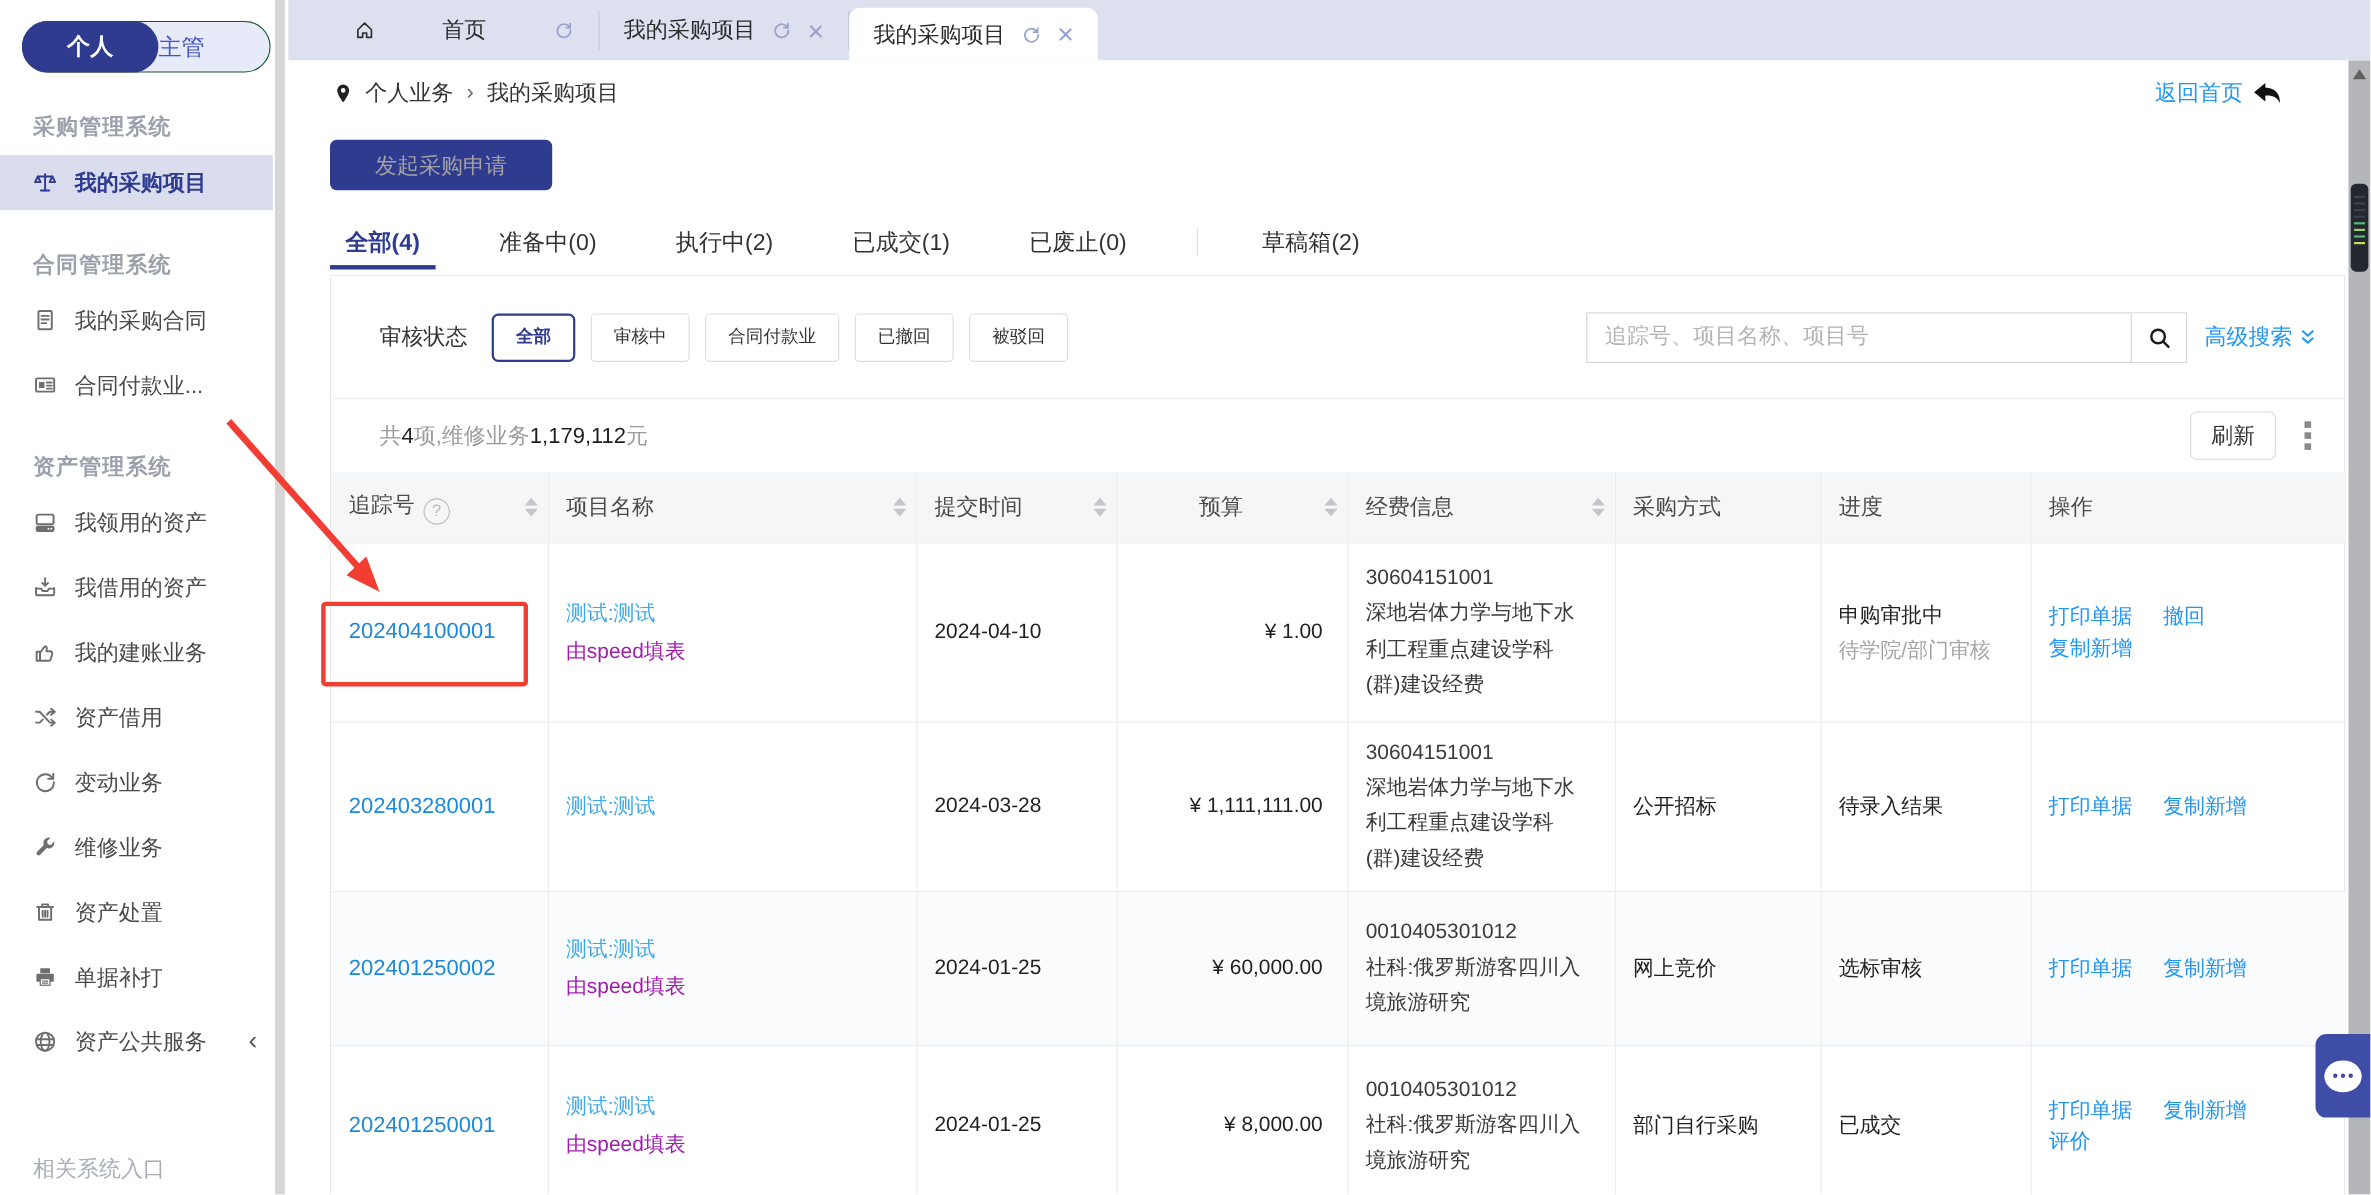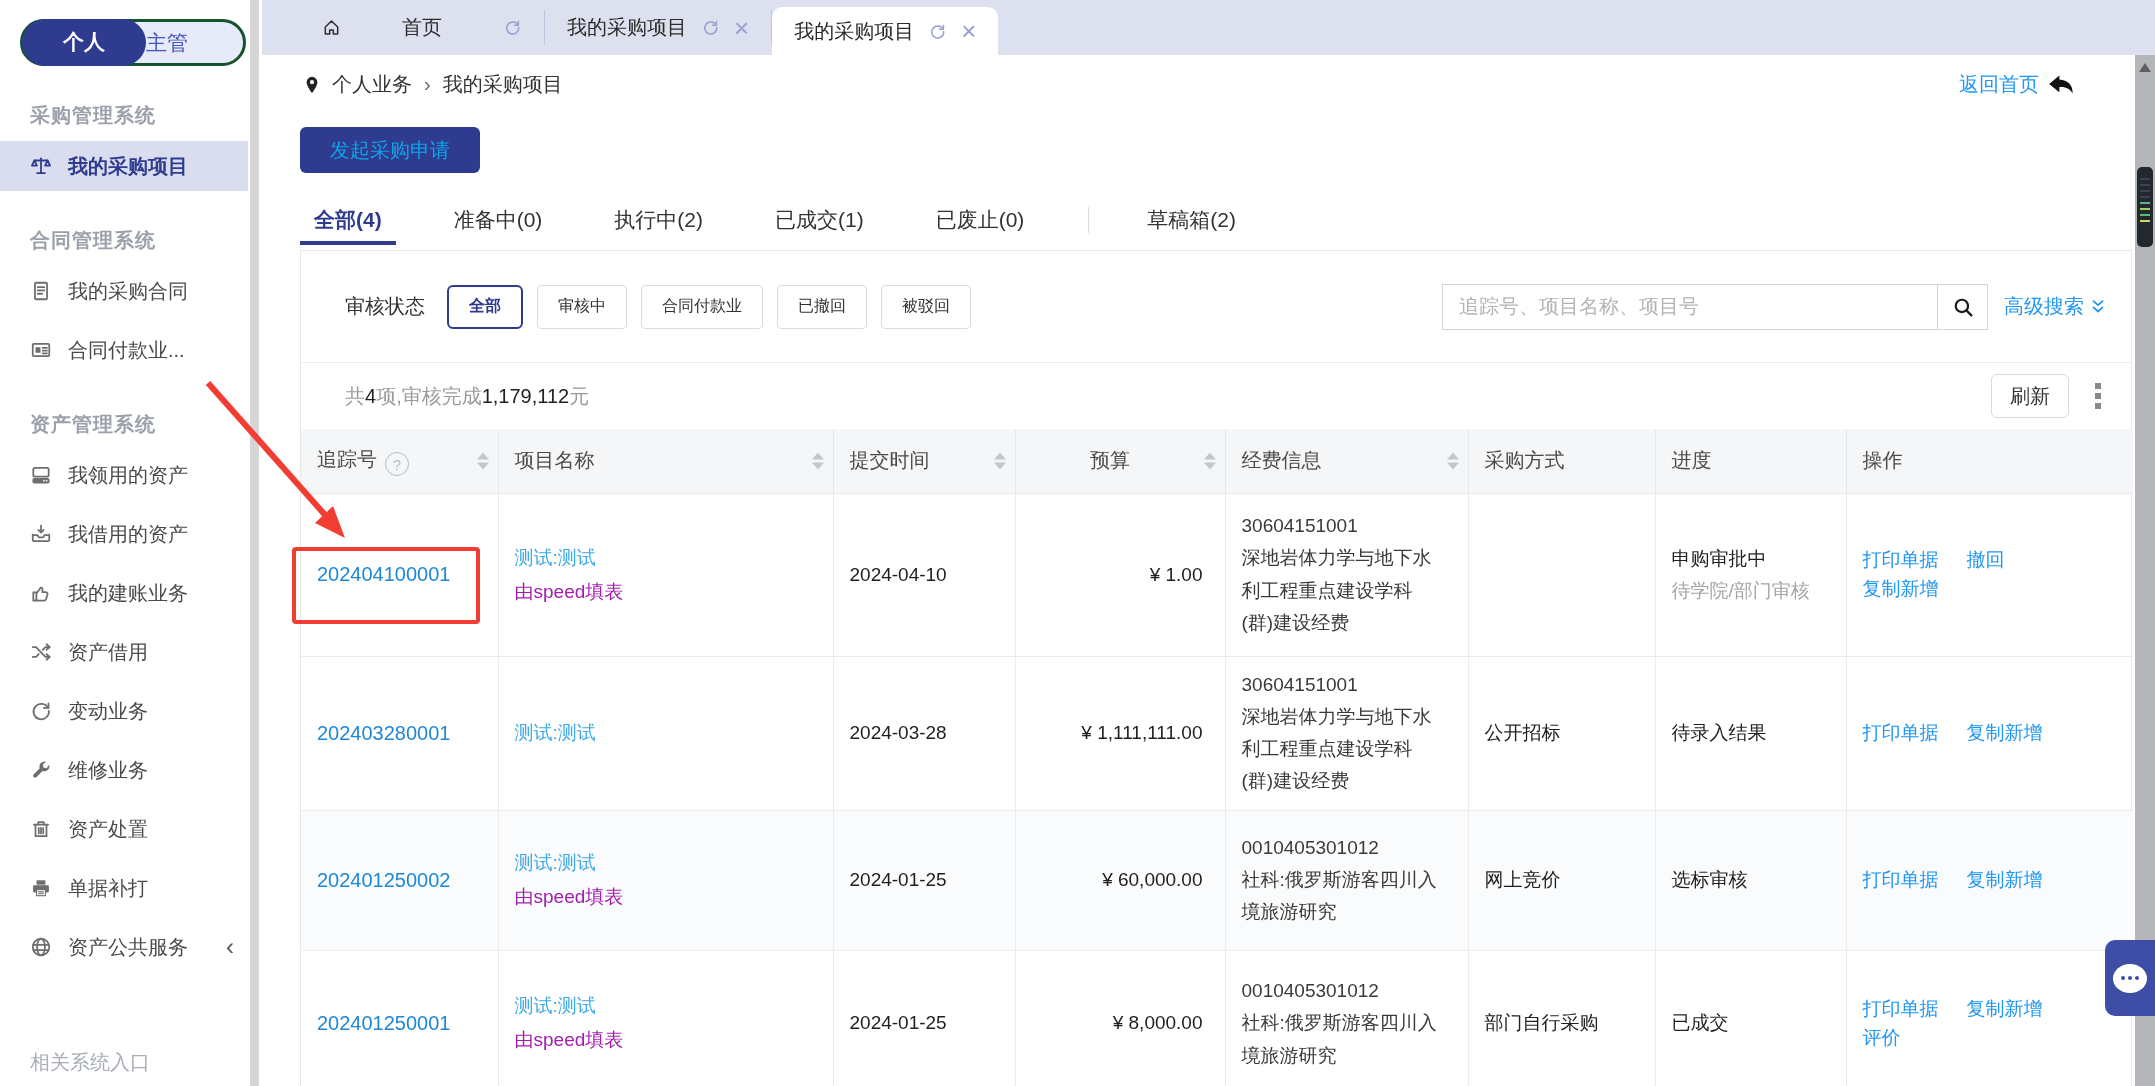--- a/index.html
+++ b/index.html
@@ -4,21 +4,21 @@
 <style>
   html,body{margin:0;padding:0}
   body{width:2155px;height:1086px;overflow:hidden;background:#fff;
        font-family:"Liberation Sans","DejaVu Sans",sans-serif;color:#333}
   .app{position:relative;width:2155px;height:1086px;overflow:hidden}
 
   
   .sidebar{position:absolute;left:0;top:0;width:262px;height:1086px;background:#fff;z-index:5}
   .side-scrollstrip{position:absolute;right:3px;top:0;width:9px;height:100%;background:#d6d6d6}
   .toggle{position:absolute;left:20px;top:19px;width:226px;height:47px;background:#e7eaf8;
-          border:3px solid #14532d;border-radius:25px;display:flex;align-items:center;box-sizing:border-box}
+          border:1px solid #14532d;border-radius:25px;display:flex;align-items:center;box-sizing:border-box}
   .toggle-personal{width:124px;height:47px;margin:-1px 0 0 -1px;background:#2e3b8f;border-radius:25px;
           color:#fff;font-weight:bold;font-size:21px;display:flex;align-items:center;justify-content:center;cursor:pointer}
   .toggle-manager{flex:1;text-align:left;color:#4355c0;font-size:21px;cursor:pointer}
   .sidenav{position:absolute;left:0;top:88px;right:14px}
   .sec-title{margin:36px 0 12px 30px;color:#9ba0ab;font-size:20px;font-weight:bold;letter-spacing:1px}
   .sec-title.first{margin-top:14px}
   .side-item{display:flex;align-items:center;gap:16px;height:50px;padding-left:30px;font-size:20px;
              color:#4a4a4a;margin:9px 0;cursor:pointer}
   .side-item .icn{width:22px;height:22px;color:#6e6e6e;flex:0 0 22px}
   .side-item.active{background:#d9ddee;color:#2e3b8f;font-weight:bold}
@@ -38,21 +38,21 @@
   .tab-div{width:1px;background:#bfc5e0;margin:10px 0}
 
   .content{position:absolute;left:0;top:55px;right:0;bottom:0;background:#fff}
   .breadcrumb{position:absolute;left:40px;top:16px;display:flex;align-items:center;gap:10px;font-size:20px;color:#333}
   .breadcrumb .icn{width:20px;height:20px;color:#222}
   .crumb-sep{color:#666;margin:0 2px}
   .backhome{position:absolute;right:80px;top:16px;display:flex;align-items:center;gap:8px;
             color:#2196f3;font-size:20px;cursor:pointer}
   .backhome .icn{width:28px;height:24px;color:#111}
 
-  .primary-btn{position:absolute;left:38px;top:72px;height:46px;padding:0 30px;background:#2e3b8f;color:#0ea5e9;
+  .primary-btn{position:absolute;left:38px;top:72px;height:46px;padding:0 41px;background:#2e3b8f;color:#a3a3a3;
                font-size:20px;border:none;border-radius:6px;cursor:pointer;font-family:inherit}
 
   .status-tabs{position:absolute;left:38px;top:140px;display:flex;align-items:center;height:50px}
   .stab{padding:0 14px;margin-right:44px;font-size:21px;color:#333;position:relative;height:50px;
         display:flex;align-items:center;cursor:pointer}
   .stab.active{color:#2e3b8f;font-weight:bold}
   .stab.active::after{content:"";position:absolute;left:0;right:0;bottom:0;height:4px;background:#2e3b8f}
   .stab-div{width:1px;height:26px;background:#ddd;margin:0 44px 0 6px}
 
   .panel{position:absolute;left:38px;top:195px;width:1832px;bottom:-2px;border:1px solid #e8e8e8;
@@ -366,21 +366,21 @@
             <span>高级搜索</span>
             <span class="icn">
               <svg viewBox="0 0 20 20" fill="none" stroke="currentColor" stroke-width="2" stroke-linecap="round" stroke-linejoin="round">
                   <path d="M5 3.5l5 4.5 5-4.5M5 10.5l5 4.5 5-4.5"></path>
                 </svg>
             </span>
           </div>
         </div>
 
         <div class="summary-row">
-          <span id="summary-text"><span class="sum-gray">共</span><span class="sum-dark">4</span><span class="sum-gray">项,审核完成</span><span class="sum-dark">1,179,112</span><span class="sum-gray">元</span></span>
+          <span id="summary-text"><span class="sum-gray">共</span><span class="sum-dark">4</span><span class="sum-gray">项,维修业务</span><span class="sum-dark">1,179,112</span><span class="sum-gray">元</span></span>
           <button class="refresh-btn">刷新</button>
           <span class="kebab">
               <i></i>
               <i></i>
               <i></i>
             </span>
         </div>
 
         <table class="grid">
           <colgroup id="grid-cols">

